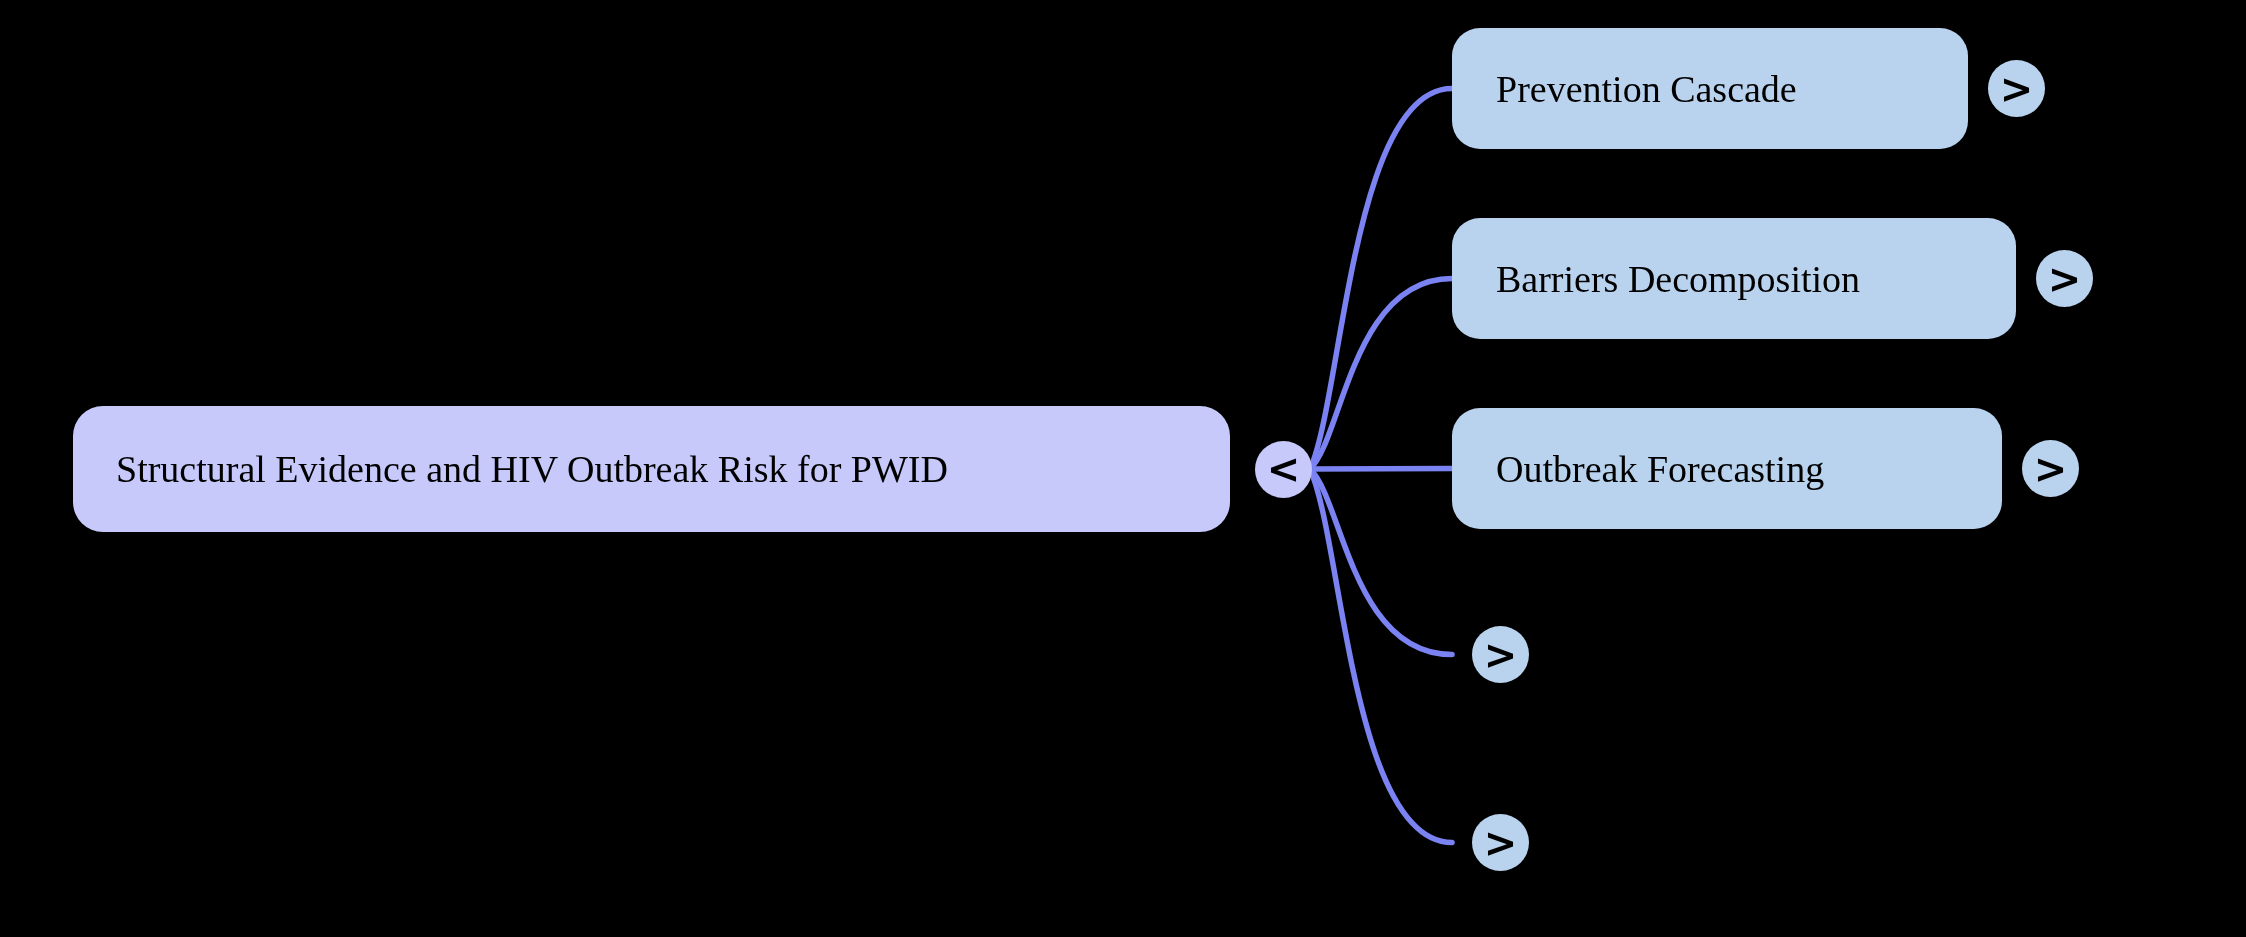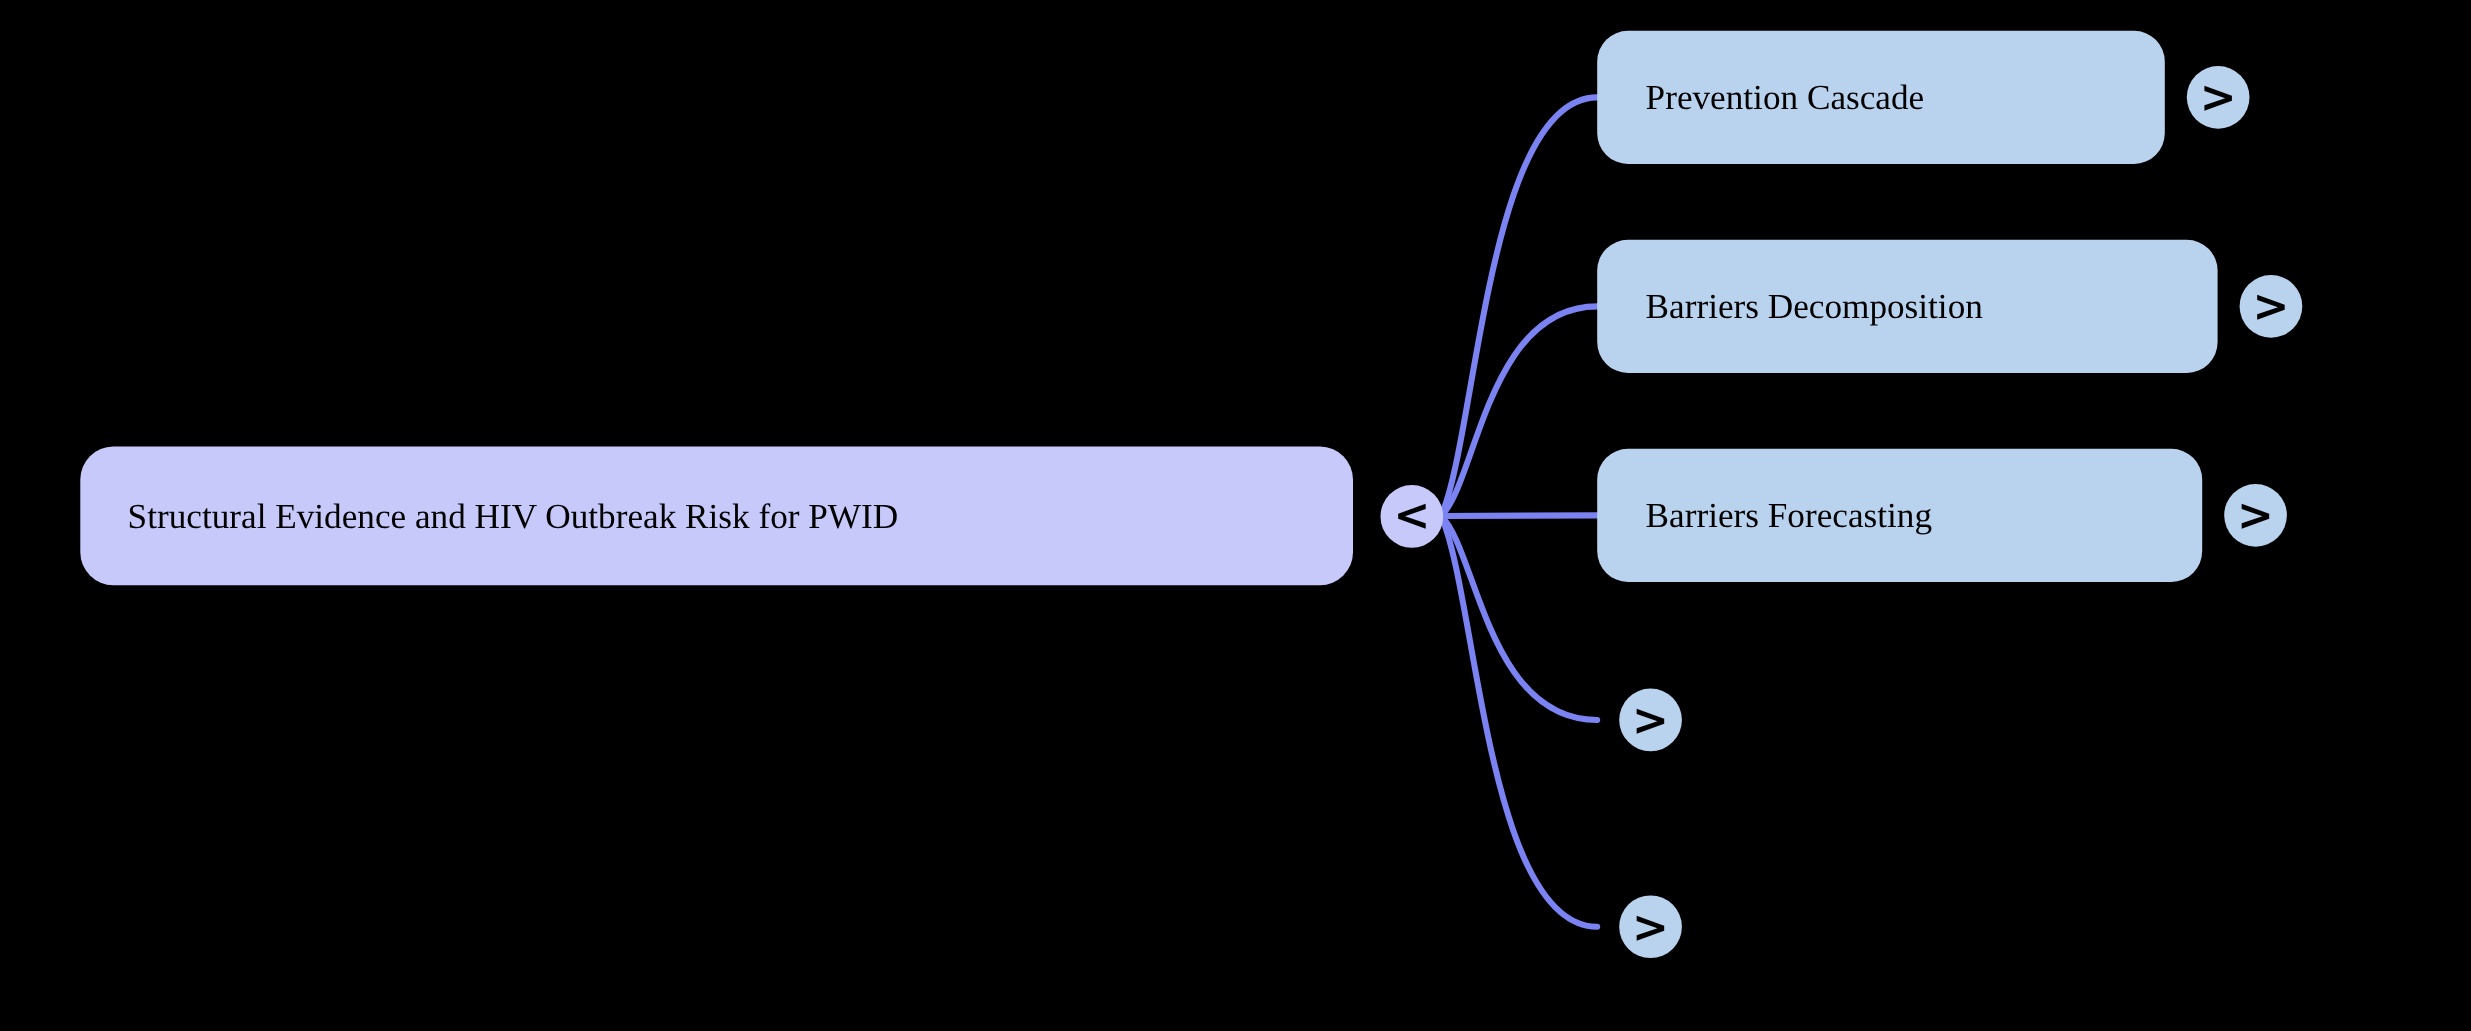--- a/index.html
+++ b/index.html
@@ -13,21 +13,21 @@
   .canvas{
     position:relative;width:2246px;height:937px;overflow:hidden;
     background:var(--background);
     font-family:"Liberation Serif","DejaVu Serif",serif;
   }
   .links{position:absolute;left:0;top:0;}
   .links path{fill:none;stroke:var(--link-stroke);stroke-width:5.5;stroke-linecap:round;}
   .row{position:absolute;display:flex;align-items:center;}
   .node{
     display:flex;align-items:center;box-sizing:border-box;
-    color:var(--node-text);font-size:32px;white-space:nowrap;
+    color:var(--node-text);font-size:38px;white-space:nowrap;
     overflow:hidden;
   }
   .root .node{
     width:1157px;height:126px;border-radius:30px;
     background:var(--root-node-fill);padding-left:43px;padding-right:20px;
   }
   .child .node{
     height:121px;border-radius:28px;
     background:var(--child-node-fill);padding-left:44px;
   }
@@ -70,21 +70,21 @@
 
   <div class="row child" style="left:1452px;top:218px;height:121px;">
     <div class="node" style="width:564px;">
       <span>Barriers Decomposition</span>
     </div>
     <button class="toggle">&gt;</button>
   </div>
 
   <div class="row child" style="left:1452px;top:408px;height:121px;">
     <div class="node" style="width:550px;">
-      <span>Barriers Forecasting</span>
+      <span>Outbreak Forecasting</span>
     </div>
     <button class="toggle">&gt;</button>
   </div>
 
   <div class="row child" style="left:1452px;top:594px;height:121px;">
     <button class="toggle">&gt;</button>
   </div>
 
   <div class="row child" style="left:1452px;top:782px;height:121px;">
     <button class="toggle">&gt;</button>

